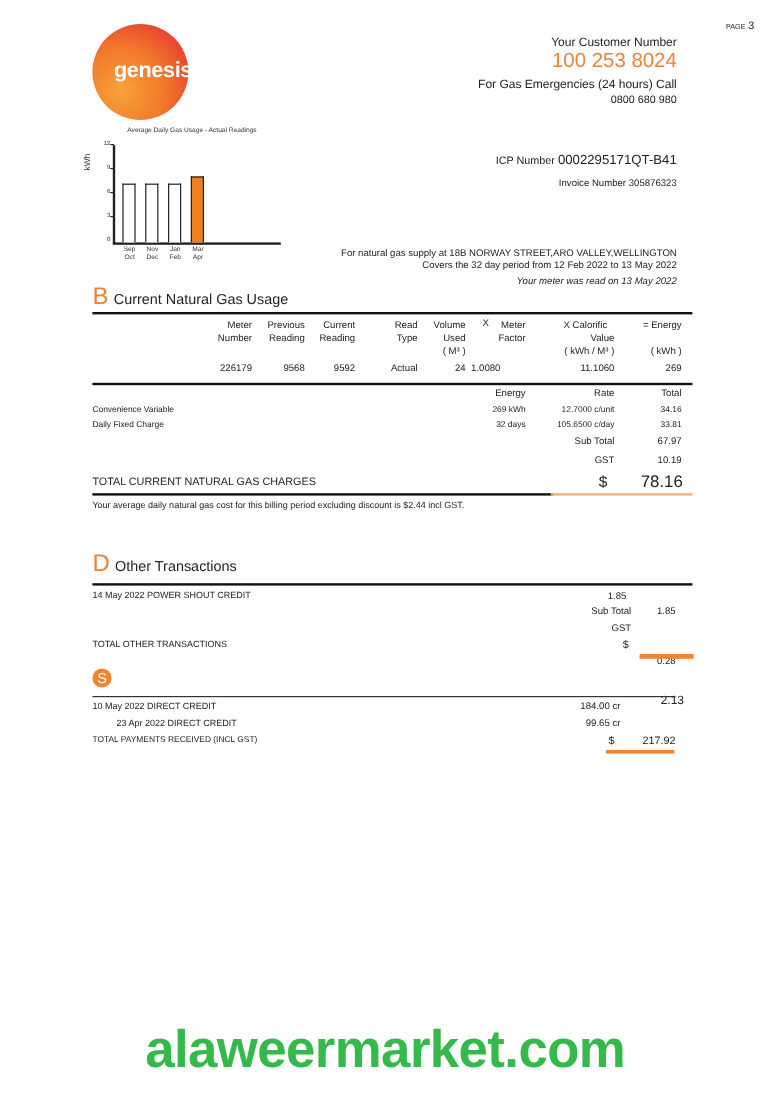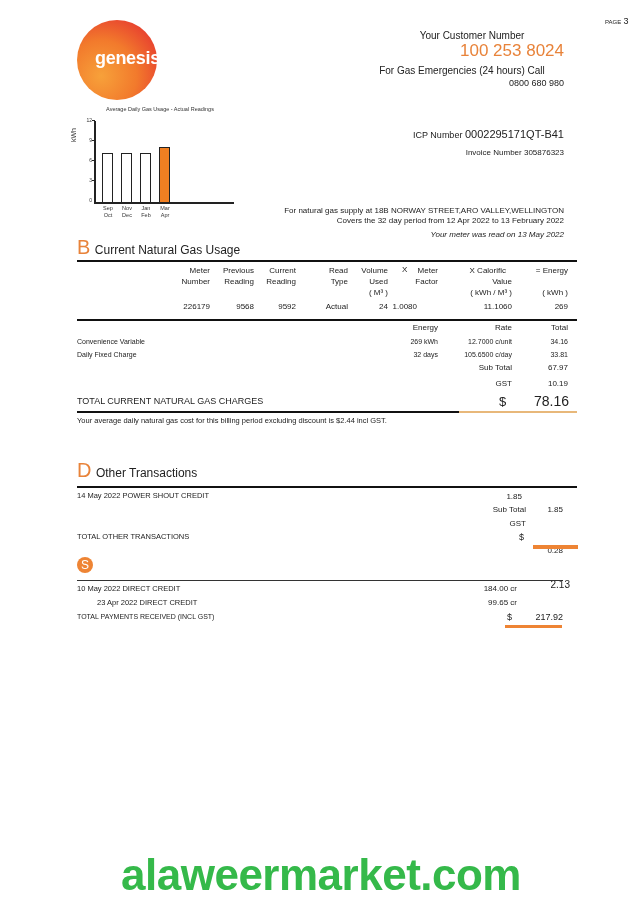--- a/index.html
+++ b/index.html
@@ -2,21 +2,21 @@
 <html><head>
 <meta charset="utf-8">
 <style>
   html, body { margin:0; padding:0; background:#fff; }
   body { width:642px; height:912px; position:relative; overflow:hidden;
          font-family:"Liberation Sans", sans-serif; color:#222; }
   .abs { position:absolute; }
   .r { text-align:right; }
   .s8 { font-size:8px; }
   .s9 { font-size:9px; }
-  .s10 { font-size:10px;text-align:center; }
+  .s10 { font-size:10px; }
   .orange { color:#e8833a; }
 
   
   .logo { left:77px; top:20px; width:80px; height:80px; border-radius:50%;
           background: radial-gradient(circle at 30% 70%, #f7a13a 0%, #f27a2c 45%, #e8432f 80%, #e23a30 100%); }
   .logo-text { left:77px; top:48px; width:90px; color:#fff; font-size:18px; font-weight:bold;
                letter-spacing:-0.3px; padding-left:18px; box-sizing:border-box; }
 
   
   .chart-title { left:90px; top:106px; width:140px; font-size:5.5px; text-align:center; color:#333; }
@@ -95,21 +95,21 @@
 <div class="abs r" style="left:360px;top:128px;width:204px;font-size:9px;">
   <span>ICP  Number</span>
   <span style="font-size:11px;">0002295171QT-B41</span>
 </div>
 <div class="abs r s8" style="left:380px;top:148px;width:184px;">
   <span>Invoice  Number</span>
   <span>305876323</span>
 </div>
 
 <div class="abs r s8" style="left:240px;top:206px;width:324px;">For natural gas supply at 18B NORWAY STREET,ARO VALLEY,WELLINGTON</div>
-<div class="abs r s8" style="left:240px;top:216px;width:324px;">Covers the 32 day period from 12 Apr 2022 to 13 February 2022</div>
+<div class="abs r s8" style="left:240px;top:216px;width:324px;">Covers the 32 day period from 12 Feb 2022 to 13 May 2022</div>
 <div class="abs r s8" style="left:240px;top:230px;width:324px;font-style:italic;">Your meter was read on 13 May 2022</div>
 
 <div class="abs" style="left:77px;top:236px;">
   <span class="sec-letter">B</span>
   <span class="sec-title">Current Natural Gas Usage</span>
 </div>
 <div class="abs rule-thick" style="left:77px;top:260px;width:500px;"></div>
 
 <div class="abs s8 r" style="left:170px;top:265px;width:40px;line-height:11px;">
   <div>Meter</div>

